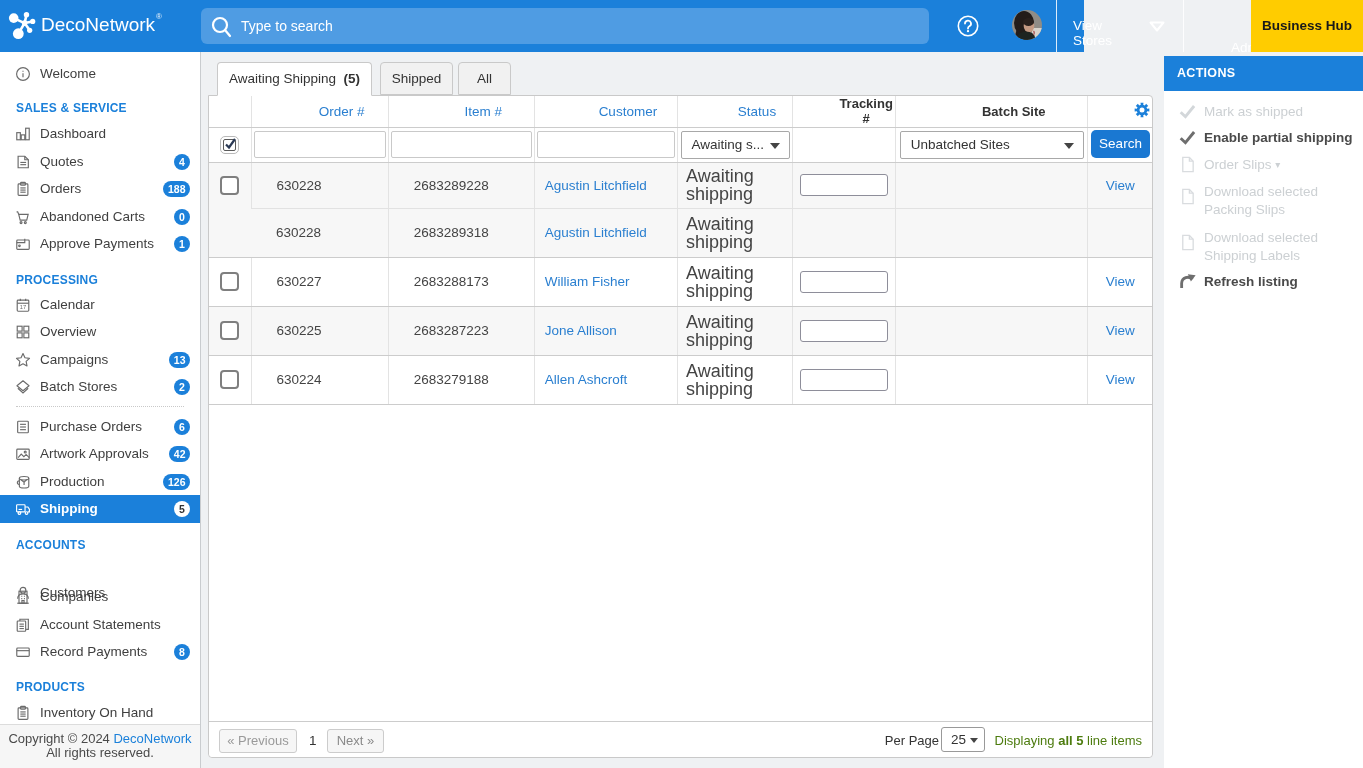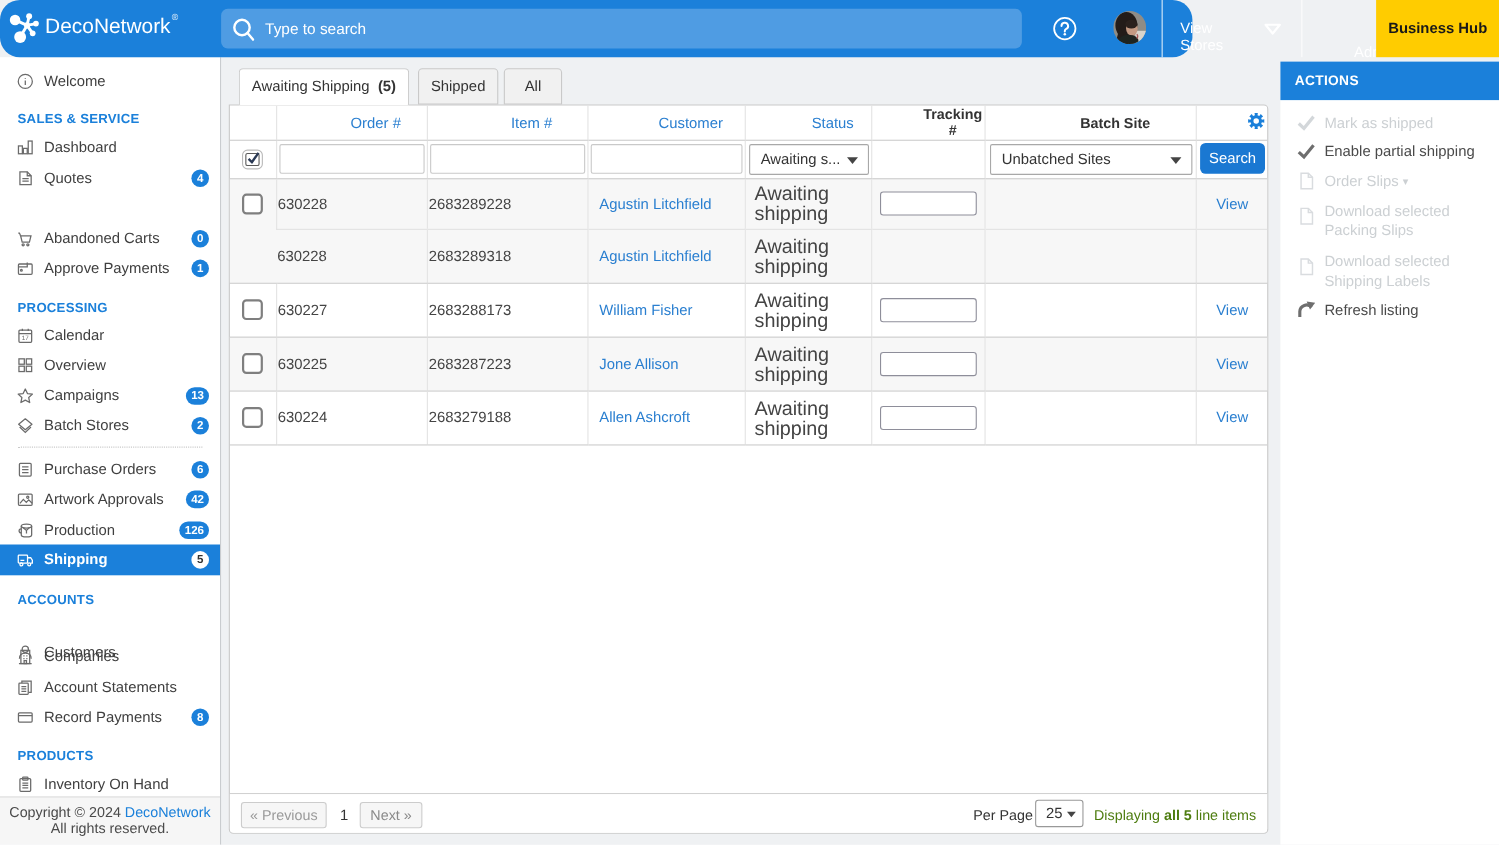--- a/index.html
+++ b/index.html
@@ -1,20 +1,20 @@
 <!DOCTYPE html>
 <html><head>
 <meta charset="utf-8">
 <style>
 * { margin:0; padding:0; box-sizing:border-box; }
 html,body { width:1363px; height:768px; overflow:hidden; }
 body { font-family:"Liberation Sans", sans-serif; background:#eff1f3; position:relative; }
 
 
-#topbar { position:absolute; left:0; top:0; width:1084px; height:52px; background:#1b80da; z-index:30;border-radius:18px; }
+#topbar { position:absolute; left:0; top:0; width:1084px; height:52px; background:#1b80da; z-index:30; }
 #logo { position:absolute; left:0; top:0; width:44px; height:52px; }
 #brand { position:absolute; left:41px; top:14px; font-size:19px; color:#fff; font-weight:400; }
 #brand sup { font-size:8px; position:relative; top:-5px; left:1px; opacity:.9; }
 #searchbox { position:absolute; left:201px; top:8px; width:728px; height:36px; background:#4f9ce3; border-radius:6px; }
 #searchbox svg { position:absolute; left:10px; top:7px; }
 #searchbox span { position:absolute; left:40px; top:10px; color:#fff; font-size:14px; font-weight:400; }
 #helpicon { position:absolute; left:956px; top:13.5px; }
 #avatar { position:absolute; left:1012px; top:10px; width:30px; height:30px; border-radius:50%; overflow:hidden; }
 .tdiv { position:absolute; top:0; width:1px; height:52px; background:rgba(255,255,255,0.85); }
 #viewstores { position:absolute; left:1073px; top:18px; color:#fff; font-size:13.5px; font-weight:400; }
@@ -49,21 +49,21 @@
 #grid td, #grid th { border-left:1px solid #e3e3e3; border-bottom:1px solid #ccc; vertical-align:middle; font-size:13.5px; color:#444; padding:0; }
 #grid td:first-child, #grid th:first-child { border-left:none; }
 #grid tr.hdr th { height:31px; font-size:13.5px; font-weight:400; color:#2a7fd0; text-align:center;padding-left:44px; }
 #grid tr.hdr th.dk { color:#333; font-weight:700; font-size:13px; }
 #grid tr.flt td { height:35px; text-align:center; }
 #grid tr.row td { height:49px; }
 #grid tr.r1 td { height:46px; }
 #grid tr.gray td { background:#f7f7f7; }
 #grid td.sub { border-bottom:1px solid #e2e2e2; }
 #grid td.cbcell { vertical-align:top; text-align:center; padding-top:13px; }
-#grid .ordn { padding-left:1px; }
+#grid .ordn { padding-left:25px; }
 #grid .cust { text-align:left; padding-left:10px; color:#2a7fd0; font-size:13.5px; }
 #grid .stat { padding-left:8px; line-height:18px; font-size:18px; }
 #grid .view { text-align:center; color:#2a7fd0; font-size:13.5px; }
 .cb { display:inline-block; width:19px; height:19px; border:2px solid #7f7f7f; border-radius:4px; background:#fff; vertical-align:middle; }
 .fcb { display:inline-block; width:19px; height:18px; border:1px solid #b9b9b9; border-radius:5px; background:#fff; padding:2px 0 0 2px; vertical-align:middle; }
 .fcbi { display:block; width:13px; height:12px; border:1px solid #5a5a5a; border-radius:2px; position:relative; }
 .tin { width:88px; height:22px; border:1px solid #8e8e9a; border-radius:3px; background:#fff; display:inline-block; vertical-align:middle; }
 .fin { width:calc(100% - 4px); height:27px; border:1px solid #c9c9c9; border-radius:2px; background:#fff; display:inline-block; vertical-align:middle; }
 .sel { height:28px; border:1px solid #a8a8a8; border-radius:2px; background:#fff; display:inline-block; vertical-align:middle; position:relative; text-align:left; font-size:13.5px; color:#333; line-height:26px; padding-left:10px; }
 .sel .ar { position:absolute; right:9px; top:11px; width:0; height:0; border-left:5px solid transparent; border-right:5px solid transparent; border-top:6px solid #444; }
@@ -77,21 +77,21 @@
 #ppsel .ar { position:absolute; right:6px; top:10px; width:0; height:0; border-left:4.5px solid transparent; border-right:4.5px solid transparent; border-top:5.5px solid #444; }
 #disp { position:absolute; right:10px; top:11px; font-size:13px; color:#4d7c0f; }
 
 
 #actions { position:absolute; left:1164px; top:56px; width:199px; height:712px; background:#fff; z-index:10; }
 #acthead { width:199px; height:35px; background:#1b80da; color:#fff; font-size:12.5px; font-weight:700; letter-spacing:.3px; line-height:35px; padding-left:13px; }
 .aitem { position:absolute; left:0; width:199px; }
 .aitem .aic { position:absolute; left:15px; top:0; width:17px; height:17px; }
 .aitem .alb { position:absolute; left:40px; top:0; font-size:13.5px; line-height:18px; }
 .aitem.dis .alb { color:#ccd0d3; }
-.aitem.en .alb { color:#4a4a4a; }
+.aitem.en .alb { color:#4a4a4a;font-weight:bold; }
 </style>
 </head>
 <body>
 
 <div id="topbar">
   <svg id="logo" viewBox="0 0 44 52">
     <g stroke="#fff" stroke-width="2.6" fill="none">
       <line x1="24.6" y1="23.1" x2="13.7" y2="18.1"></line>
       <line x1="24.6" y1="23.1" x2="26.5" y2="14.7"></line>
       <line x1="24.6" y1="23.1" x2="32.7" y2="21.4"></line>
@@ -163,20 +163,31 @@
   <div class="sitem" style="top:96px;">
       <svg class="ic" viewBox="0 0 18 18" style="stroke:#6b6b6b; fill:none; stroke-width:1.3;">
         <path d="M3.5 2.5 h7.5 l4 4 v9 h-11.5 z"></path>
         <path d="M11 2.5 v4 h4"></path>
         <line x1="6" y1="9.5" x2="12.5" y2="9.5"></line>
         <line x1="6" y1="12" x2="12.5" y2="12"></line>
       </svg>
       <span class="lb">Quotes</span>
       <span class="bd">4</span>
     </div>
+  <div class="sitem" style="top:123px;">
+      <svg class="ic" viewBox="0 0 18 18" style="stroke:#6b6b6b; fill:none; stroke-width:1.3;">
+        <rect x="3.5" y="3.2" width="11" height="13" rx="1"></rect>
+        <rect x="6.3" y="1.6" width="5.4" height="3.2" rx="0.8"></rect>
+        <line x1="6" y1="7.8" x2="12" y2="7.8"></line>
+        <line x1="6" y1="10.2" x2="12" y2="10.2"></line>
+        <line x1="6" y1="12.6" x2="12" y2="12.6"></line>
+      </svg>
+      <span class="lb">Orders</span>
+      <span class="bd">188</span>
+    </div>
   <div class="sitem" style="top:151px;">
       <svg class="ic" viewBox="0 0 18 18" style="stroke:#6b6b6b; fill:none; stroke-width:1.3;">
         <path d="M4.2 6 h10.6 l-1.6 6.5 h-7.4 z"></path>
         <path d="M4.2 6 L3 3.2 H1.8"></path>
         <circle cx="6.8" cy="15.3" r="1.1"></circle>
         <circle cx="11.6" cy="15.3" r="1.1"></circle>
       </svg>
       <span class="lb">Abandoned Carts</span>
       <span class="bd">0</span>
     </div>

